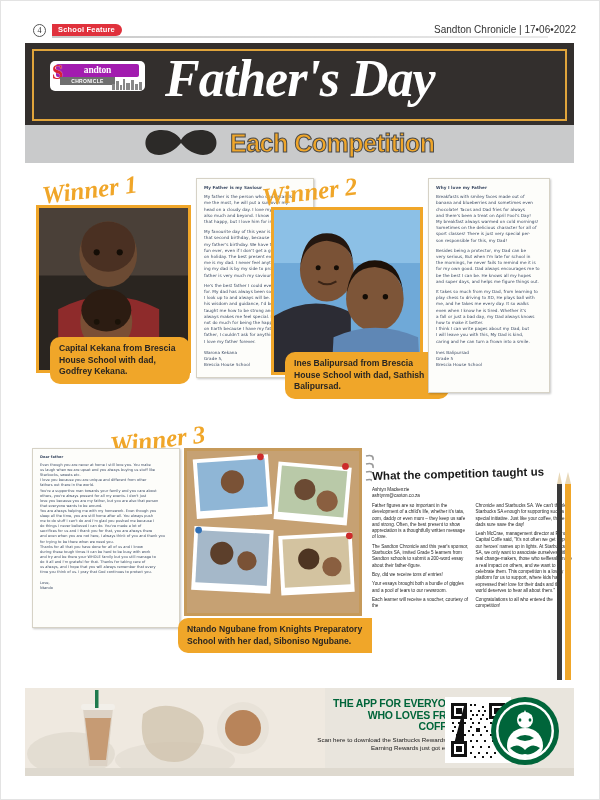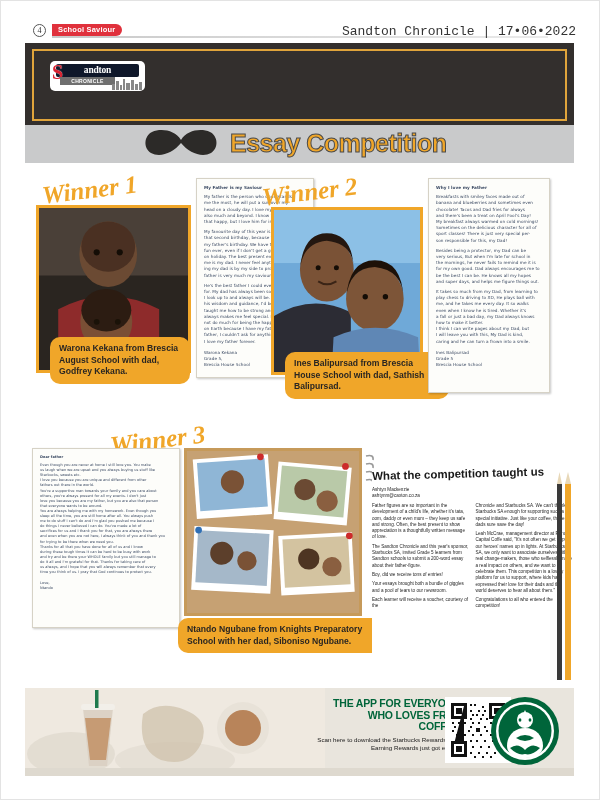--- a/index.html
+++ b/index.html
@@ -27,39 +27,39 @@
     background: #e0313c; color: #fff; font-size: 7.5px; font-weight: bold;
     padding: 0 7px 0 6px; line-height: 12px; letter-spacing: .2px;
     border-radius: 0 6px 6px 0;
   }
   .tag-rule {
     position: absolute; left: 52px; top: 36px; width: 496px; height: 2px;
     background: linear-gradient(to right,#c9c9c9,#eaeaea);
   }
   .masthead-date {
     position: absolute; right: 24px; top: 24px;
-    font-size: 13px; color: #333; font-family: Liberation Mono, monospace;
+    font-size: 10px; color: #333; font-family: Liberation Sans, sans-serif;
   }
 
   
   .hero {
     position: absolute; left: 25px; top: 43px; width: 549px; height: 120px;
     background: #332f2d;
   }
   .hero-frame {
     position: absolute; left: 7px; top: 6px; right: 7px; bottom: 42px;
     border: 2px solid #e0a43b;
   }
   .logo-box {
     position: absolute; left: 25px; top: 18px; width: 95px; height: 30px;
     background: #ffffff; border-radius: 5px; overflow: hidden;
   }
   .logo-red {
     position: absolute; left: 6px; top: 3px; width: 83px; height: 13px;
-    background: #0f172a; border-radius: 2px;
+    background: #a21caf; border-radius: 2px;
   }
   .logo-red span {
     display: block; color: #fff; font-size: 9.5px; font-weight: bold;
     text-align: center; line-height: 13px; letter-spacing: -.2px;
     font-family: "Liberation Serif", serif;
   }
   .logo-sub {
     position: absolute; left: 10px; top: 16px; width: 55px; height: 8px;
     background: #6f6f6f; color: #fff; font-size: 5px; font-weight: bold;
     text-align: center; line-height: 8px; letter-spacing: .3px;
@@ -165,21 +165,21 @@
   .ad-bottom { position: absolute; left: 0; bottom: 0; width: 549px; height: 8px; background: #ded9cf; }
   .sb-logo { position: absolute; right: 14px; top: 8px; width: 70px; height: 70px; }
 
   .page-edge { position: absolute; left: 0; top: 0; width: 600px; height: 800px; border: 1px solid #e3e3e3; pointer-events: none; }
 </style>
 </head>
 <body>
 
 <div class="topbar">
   <div class="page-num">4</div>
-  <div class="section-tag">School Saviour</div>
+  <div class="section-tag">School Feature</div>
   <div class="tag-rule"></div>
   <div class="masthead-date">Sandton Chronicle | 17•06•2022</div>
 </div>
 
 <div class="hero">
   <div class="hero-frame"></div>
 
   <div class="logo-box">
     <div class="logo-red">
       <span>andton</span>
@@ -191,27 +191,28 @@
         <rect x="4" y="3" width="3" height="9" fill="#888"></rect>
       <rect x="8" y="7" width="2" height="5" fill="#888"></rect>
         <rect x="11" y="1" width="2" height="11" fill="#888"></rect>
       <rect x="14" y="5" width="4" height="7" fill="#888"></rect>
         <rect x="19" y="2" width="3" height="10" fill="#888"></rect>
       <rect x="23" y="6" width="3" height="6" fill="#888"></rect>
         <rect x="27" y="4" width="3" height="8" fill="#888"></rect>
     </svg>
   </div>
 
+  <div class="hero-title">Father's Day</div>
 
   <div class="subband">
     <svg class="moustache" viewBox="0 0 76 30">
       <path d="M38 12 C32 2, 18 0, 9 4 C1 8, 0 20, 8 25 C17 30, 30 25, 38 15
                C46 25, 59 30, 68 25 C76 20, 75 8, 67 4 C58 0, 44 2, 38 12 Z" fill="#2c2a28"></path>
     </svg>
-    <div class="sub-title">Essay Competition</div>
+    <div class="sub-title">Each Competition</div>
   </div>
 </div>
 
 <div class="winner-label" style="left:42px; top:176px;">Winner 1</div>
 
 <div class="photo" style="left:36px; top:205px; width:155px; height:168px;">
   <svg class="photo-inner" viewBox="0 0 155 168" preserveAspectRatio="none">
     <rect width="155" height="168" fill="#2a2520"></rect>
     <rect x="0" y="0" width="155" height="70" fill="#4a4038"></rect>
     <ellipse cx="72" cy="48" rx="30" ry="34" fill="#6b4a33"></ellipse>
@@ -221,21 +222,21 @@
     <ellipse cx="70" cy="106" rx="26" ry="22" fill="#2c1c12"></ellipse>
     <path d="M44 168 L46 140 Q70 128 96 140 L98 168 Z" fill="#e8e4dc"></path>
     <circle cx="60" cy="118" r="3" fill="#1a1208"></circle>
       <circle cx="82" cy="118" r="3" fill="#1a1208"></circle>
     <circle cx="60" cy="46" r="3.2" fill="#140d06"></circle>
       <circle cx="84" cy="46" r="3.2" fill="#140d06"></circle>
     <rect x="92" y="146" width="6" height="10" rx="3" fill="#cc2222"></rect>
   </svg>
 </div>
 
-<div class="caption" style="left:50px; top:337px; width:140px;">Warona Kekana from Brescia August School with dad, Godfrey Kekana.</div>
+<div class="caption" style="left:50px; top:337px; width:140px;">Capital Kekana from Brescia House School with dad, Godfrey Kekana.</div>
 
 <div class="essay" style="left:196px; top:178px; width:118px; height:200px;">
   <div class="hand">
     <b class="hd">My Father is my Saviour</b>
     <div>
         <span class="ln">My father is the person who understands</span>
         <span class="ln">me the most, he will put a sun over my</span>
         <span class="ln">head on a cloudy day. I love my dad so</span>
         <span class="ln">also much and beyond. I know that is not</span>
         <span class="ln">that happy, but I love him for infinity.</span>

